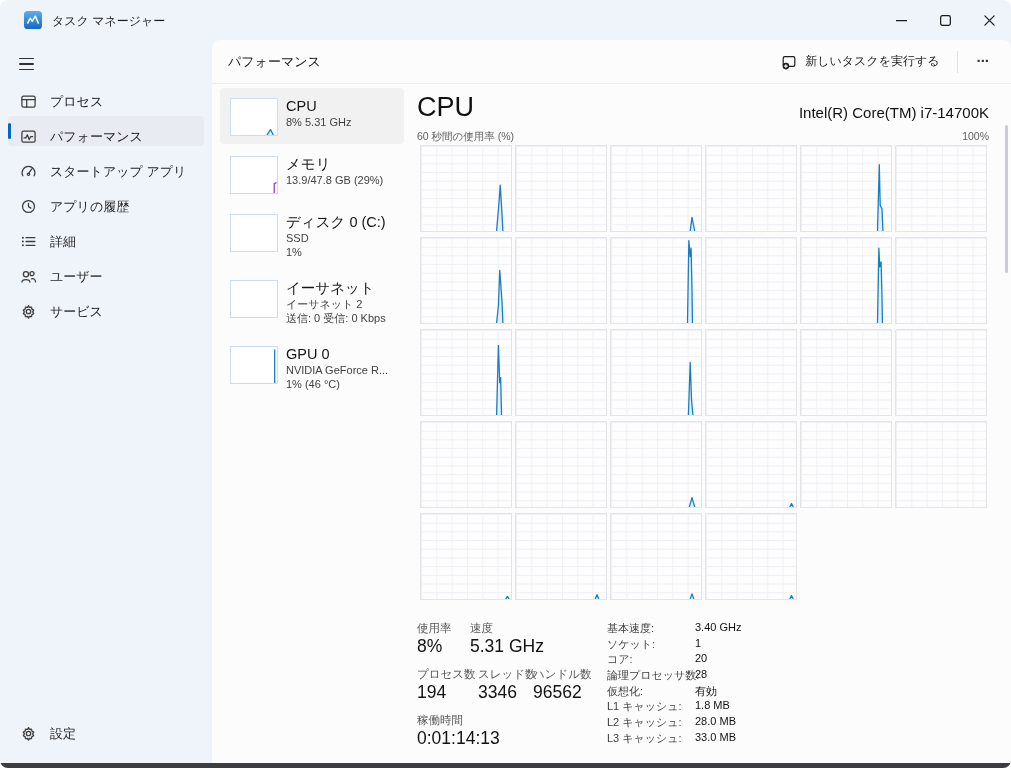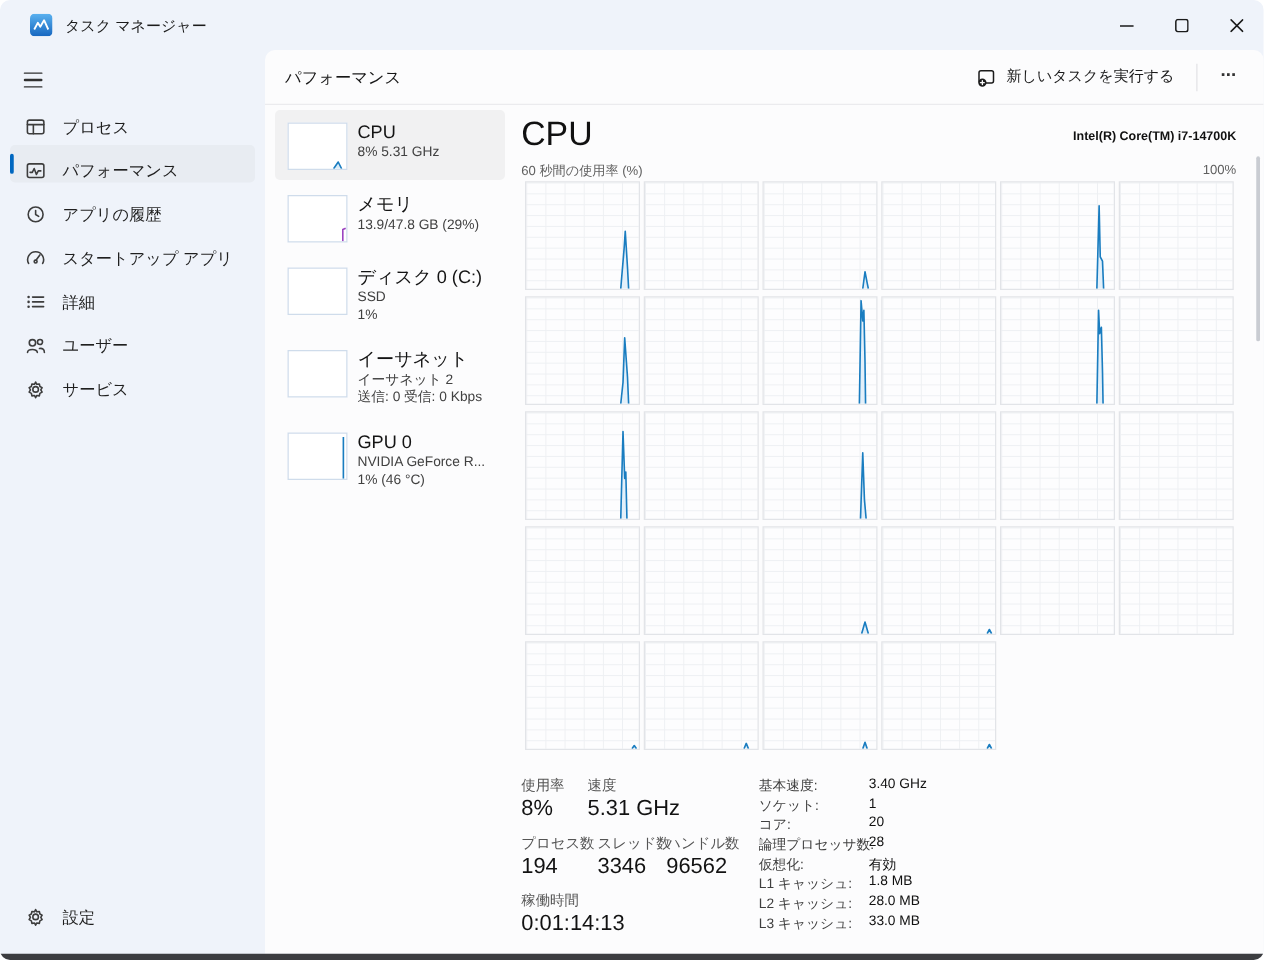--- a/index.html
+++ b/index.html
@@ -48,21 +48,21 @@
   .perf-item{position:relative;border-radius:4px;padding:9px 6px 9px 66px;margin-bottom:2px;min-height:38px;}
   .perf-item.selected{background:#f1f1f2;}
   .thumb{position:absolute;left:10px;top:10px;width:48px;height:38px;background:#fff;
     border:1px solid #cfdceb;box-sizing:border-box;}
   .thumb svg{position:absolute;left:0;top:0;width:100%;height:100%;}
   .perf-title{font-size:14.5px;color:#141414;line-height:18px;white-space:nowrap;}
   .perf-line{font-size:11px;color:#414141;line-height:14px;white-space:nowrap;}
 
   
   .cpu-title{position:absolute;left:205px;top:52px;font-size:27px;font-weight:400;color:#111;line-height:30px;}
-  .cpu-chip{position:absolute;right:22px;top:64px;font-size:10px;color:#111;font-weight:bold;}
+  .cpu-chip{position:absolute;right:22px;top:64px;font-size:15px;color:#111;}
   .axis-row{position:absolute;left:205px;right:22px;top:90px;display:flex;justify-content:space-between;
     font-size:10.5px;color:#5f5f5f;}
   .core-grid{position:absolute;left:208px;top:105px;width:567px;height:455px;}
   .cell{position:absolute;width:92px;height:87px;box-sizing:border-box;border:1px solid #e2e4e8;
     background-color:#fdfdfe;
     background-image:linear-gradient(to right,#eef0f3 1px,transparent 1px),
                      linear-gradient(to bottom,#eef0f3 1px,transparent 1px);
     background-size:15.33px 100%,100% 8.7px;}
   .spark{position:absolute;left:0;top:0;width:100%;height:100%;}
 
@@ -137,33 +137,33 @@
         <div class="nav-item selected">
           <span class="nav-ico"><svg viewBox="0 0 16 16">
               <rect x="1.8" y="2.9" width="12.4" height="10.3" rx="1.5"></rect>
               <path d="M3.8 9.3 h1.7 l1.4-2.9 1.7 4.5 1.4-2.7 h1.9"></path>
             </svg></span>
           <span>パフォーマンス</span>
         </div>
 
         <div class="nav-item">
           <span class="nav-ico"><svg viewBox="0 0 16 16">
-              <circle cx="8" cy="8" r="5.6"></circle>
-              <path d="M8 5.1 V8.1 l2.3 1.4"></path>
-            </svg></span>
-          <span>アプリの履歴</span>
-        </div>
-
-        <div class="nav-item">
-          <span class="nav-ico"><svg viewBox="0 0 16 16">
               <path d="M2.7 12 a6 6 0 1 1 10.6 0"></path>
               <path d="M8.4 9.4 L11.2 5.6"></path>
               <circle cx="8" cy="10.6" r="1.1"></circle>
             </svg></span>
           <span>スタートアップ アプリ</span>
+        </div>
+
+        <div class="nav-item">
+          <span class="nav-ico"><svg viewBox="0 0 16 16">
+              <circle cx="8" cy="8" r="5.6"></circle>
+              <path d="M8 5.1 V8.1 l2.3 1.4"></path>
+            </svg></span>
+          <span>アプリの履歴</span>
         </div>
 
         <div class="nav-item">
           <span class="nav-ico"><svg viewBox="0 0 16 16">
               <circle class="f" cx="2.7" cy="4.4" r="0.95"></circle>
               <circle class="f" cx="2.7" cy="8" r="0.95"></circle>
               <circle class="f" cx="2.7" cy="11.6" r="0.95"></circle>
               <path d="M5.7 4.4 H14 M5.7 8 H14 M5.7 11.6 H14"></path>
             </svg></span>
           <span>詳細</span>

